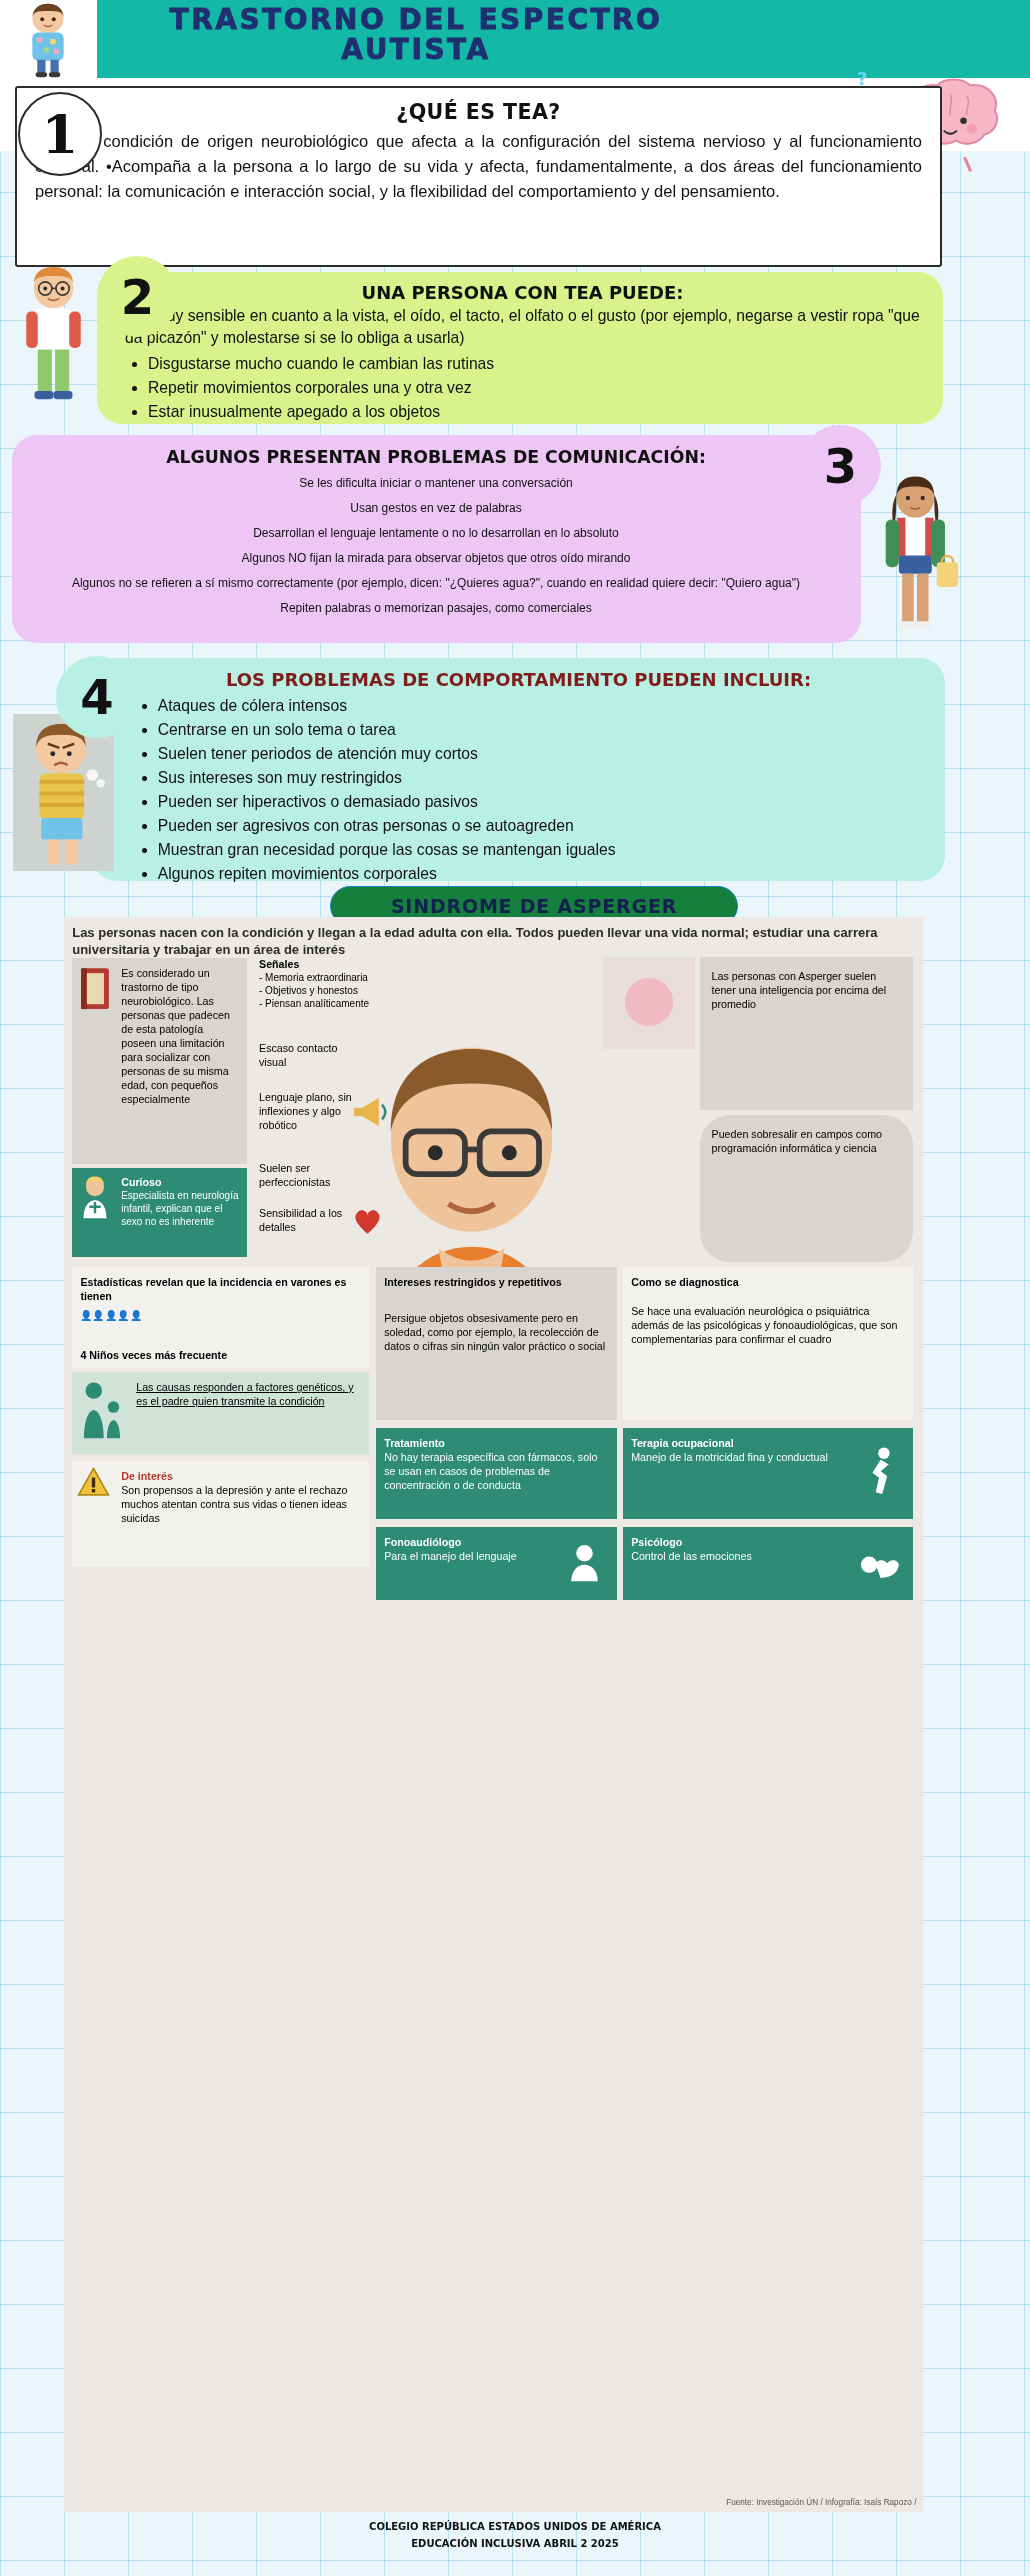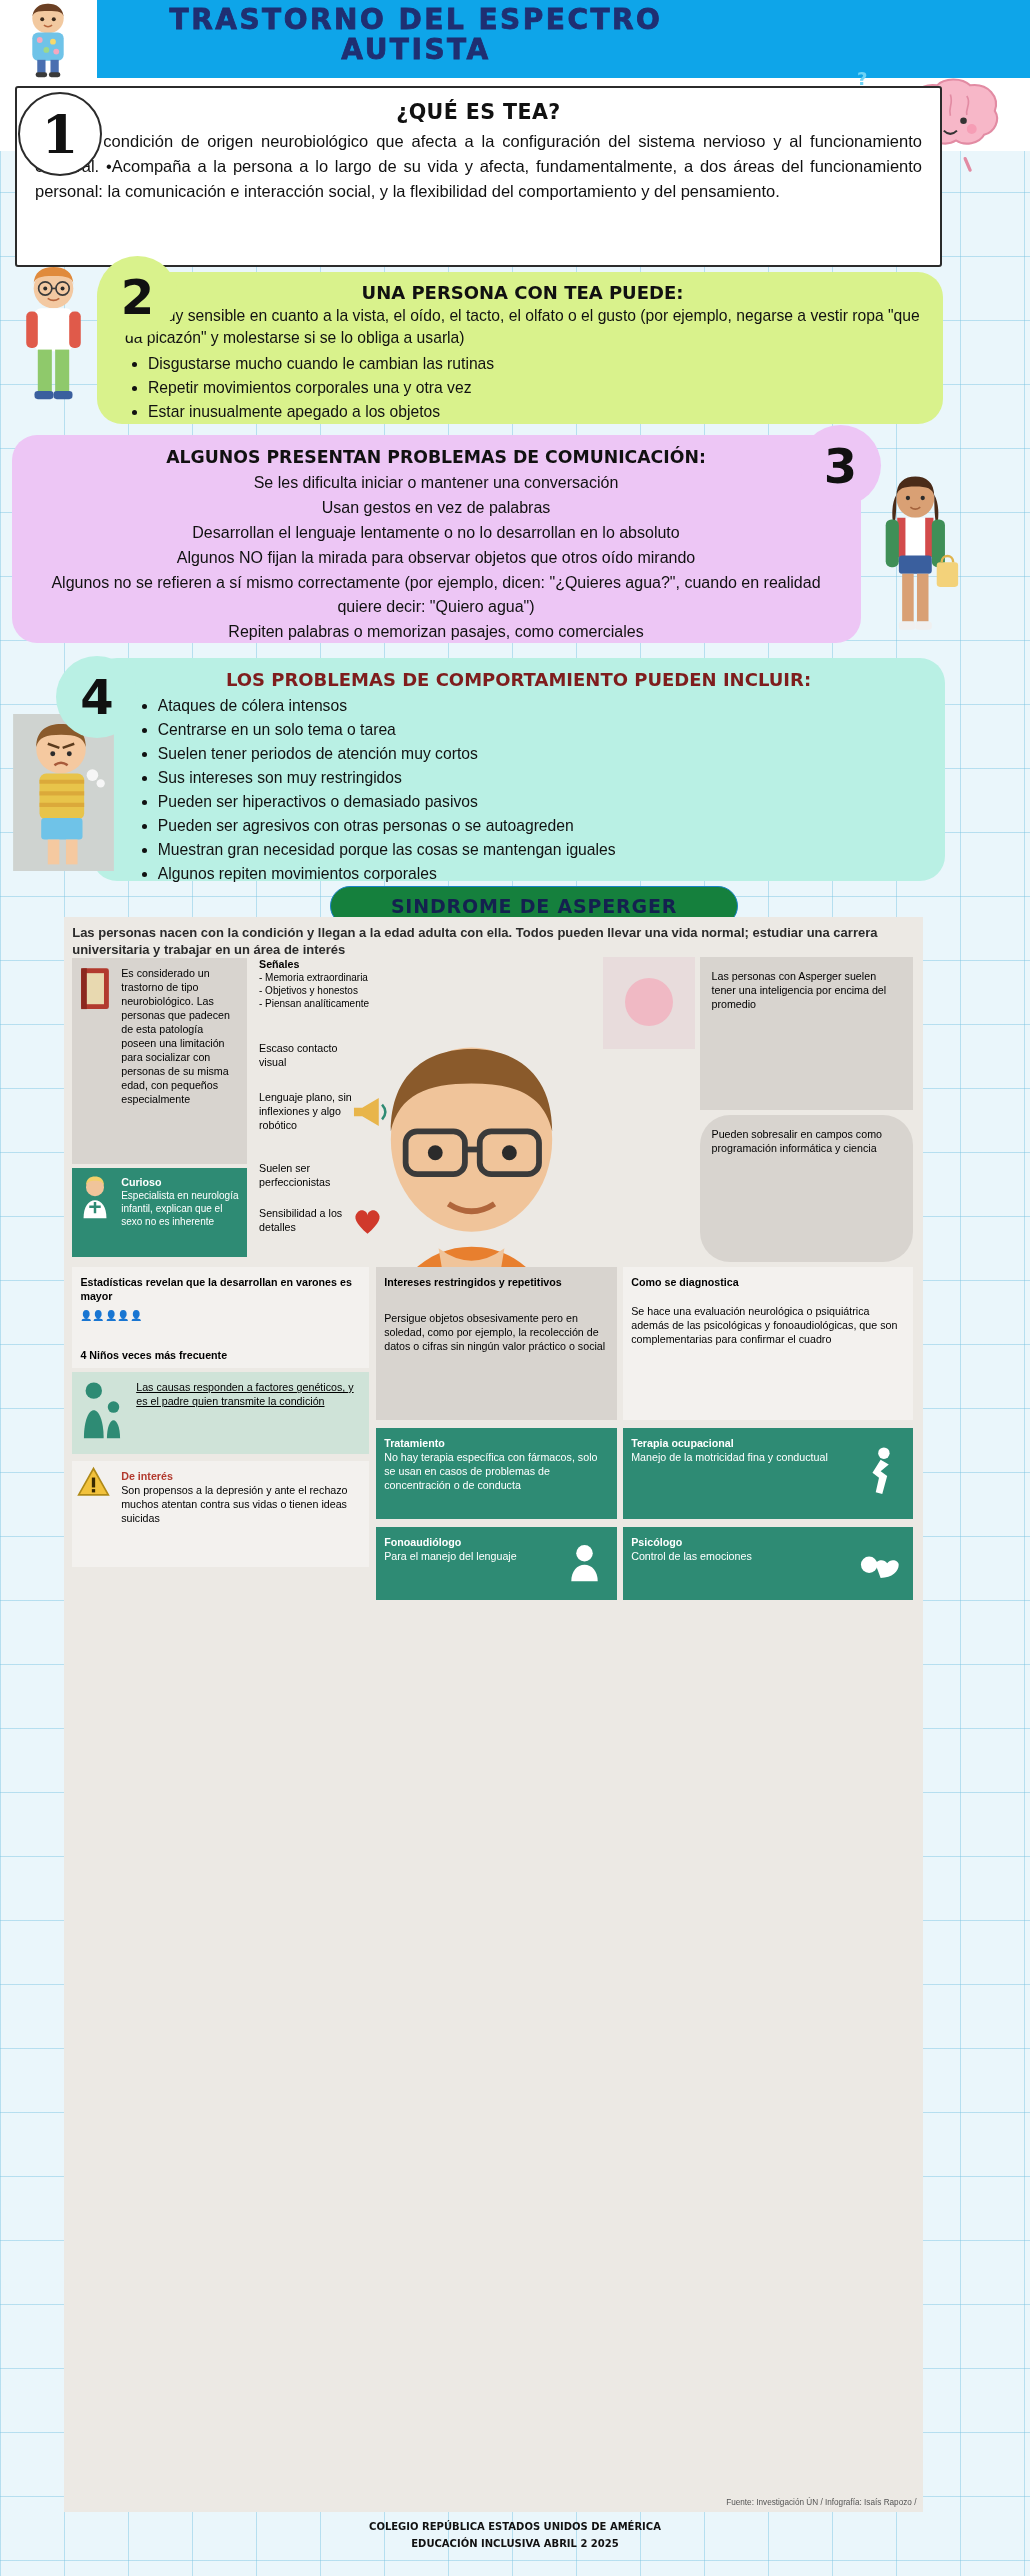--- a/index.html
+++ b/index.html
@@ -19,21 +19,21 @@
       linear-gradient(to right, rgba(120,195,225,.45) 0.8px, transparent 0.8px),
       linear-gradient(to bottom, rgba(120,195,225,.45) 0.8px, transparent 0.8px);
     background-size:64px 64px;
     z-index:0;
   }
   .page{ position:relative; z-index:1; width:1030px; height:2576px; }
 
   
   .header{
     position:absolute; left:0; top:0; width:1030px; height:151px;
-    background:#0ea5e9;
+    background:#14b8a6;
   }
   .header-white-left{
     position:absolute; left:0; top:0; width:97px; height:78px; background:#fff;
   }
   .header-white-bottom{
     position:absolute; left:0; top:78px; width:1030px; height:73px; background:#ffffff;
   }
   .header-title{
     position:absolute; left:148px; top:5px; width:536px;
     text-align:center;
@@ -95,21 +95,21 @@
 
   
   .card3{
     position:absolute; left:11.5px; top:435px; width:849px; height:208px;
     background:#edc6f5; border-radius:25px; padding:11.5px 20px;
   }
   .card3 h3{
     margin:0 0 3.3px 0; text-align:center; font-size:17.3px; color:#111;
     font-family:"DejaVu Sans", sans-serif; font-weight:bold; line-height:21.4px;
   }
-  .card3 p{ margin:1px; text-align:center; font-size:16px; line-height:24px; color:#111; }
+  .card3 p{ margin:1px; text-align:center; font-size:12px; line-height:24px; color:#111; }
   .badge3{
     position:absolute; left:800px; top:425px; width:81px; height:81px; border-radius:50%;
     background:#edc6f5; display:flex; align-items:center; justify-content:center;
     font-family:"DejaVu Sans", sans-serif; font-size:48px; font-weight:bold; color:#111;
     z-index:4;
   }
   .kid3{ position:absolute; left:861px; top:470px; width:107px; height:177px; }
 
   
   .card4{
@@ -390,21 +390,21 @@
       <div style="width:48px;height:48px;border-radius:50%;background:#f0b9c4;margin:21.4px auto;"></div>
     </div>
     <div class="ibox blk-gray" style="left:636px; top:40px; width:213px; height:153px; padding:11.5px;">
       <div class="small">Las personas con Asperger suelen tener una inteligencia por encima del promedio</div>
     </div>
     <div class="ibox blk-gray" style="left:636px; top:198px; width:213px; height:147px; padding:11.5px;border-radius:30px;">
       <div class="small">Pueden sobresalir en campos como programación informática y ciencia</div>
     </div>
 
     <div class="ibox blk-white" style="left:8.2px; top:350px; width:297px; height:101px; padding:8.2px;">
-      <div class="small ititle">Estadísticas revelan que la desarrollan en varones es mayor</div>
+      <div class="small ititle">Estadísticas revelan que la incidencia en varones es tienen</div>
       <div style="margin-top:6.6px;display:flex;gap:6.6px;">
         <span style="font-size:10px;">👤👤👤👤👤</span>
       </div>
       <div class="small" style="margin-top:27px;font-weight:bold;">4 Niños veces más frecuente</div>
     </div>
 
     <div class="ibox blk-gray" style="left:312px; top:350px; width:241px; height:153px; padding:8.2px;">
       <div class="small ititle">Intereses restringidos y repetitivos</div>
       <div class="small" style="margin-top:21.4px;">Persigue objetos obsesivamente pero en soledad, como por ejemplo, la recolección de datos o cifras sin ningún valor práctico o social</div>
     </div>

